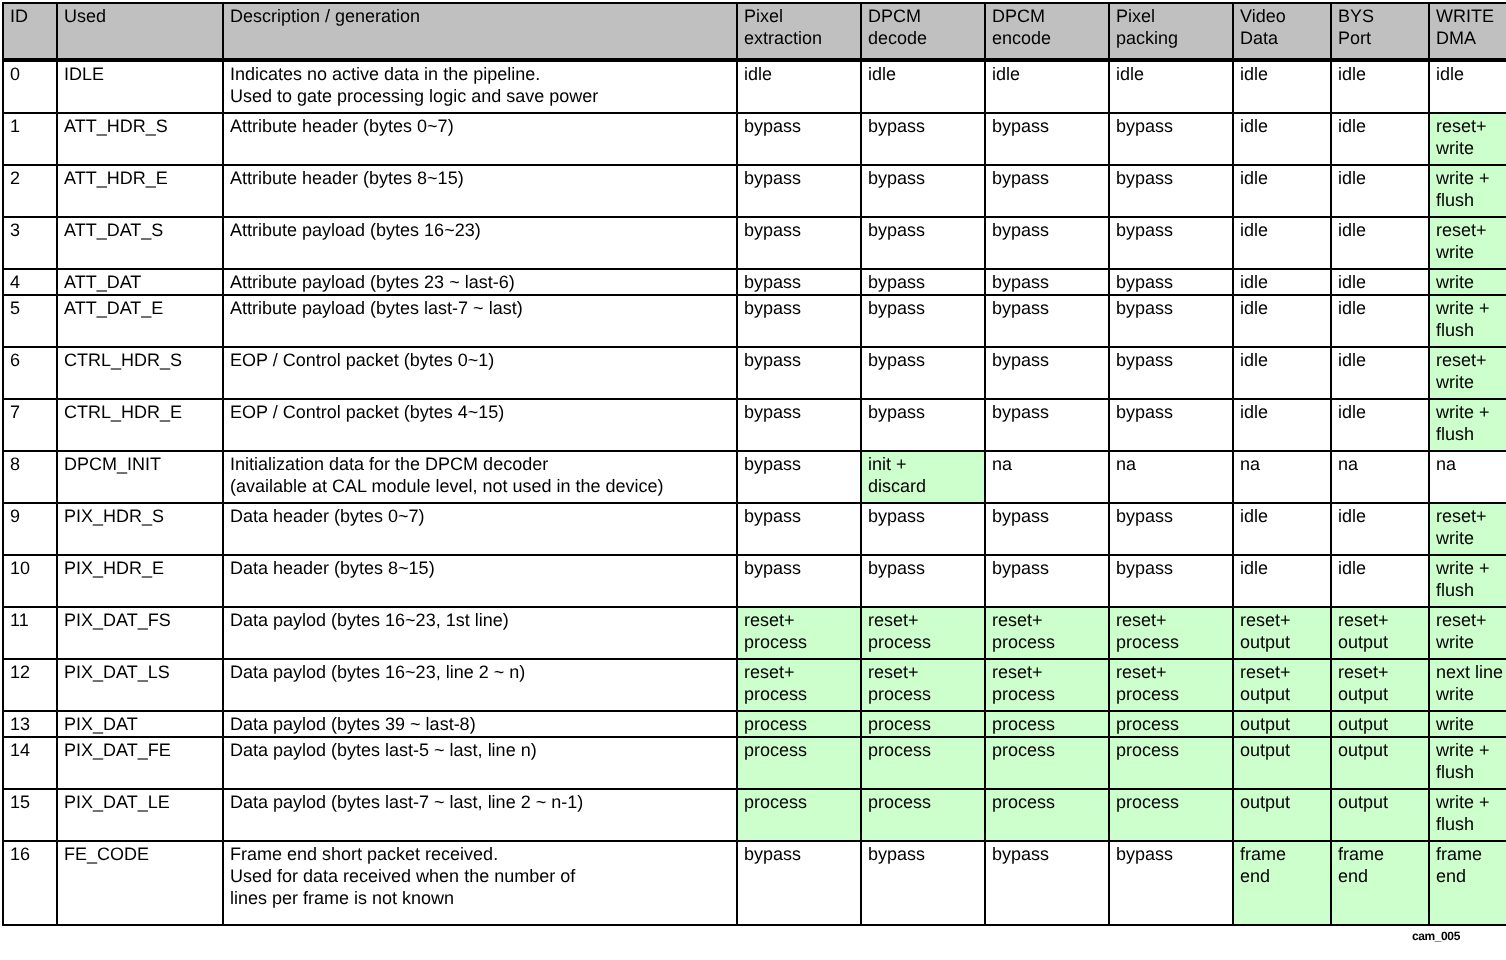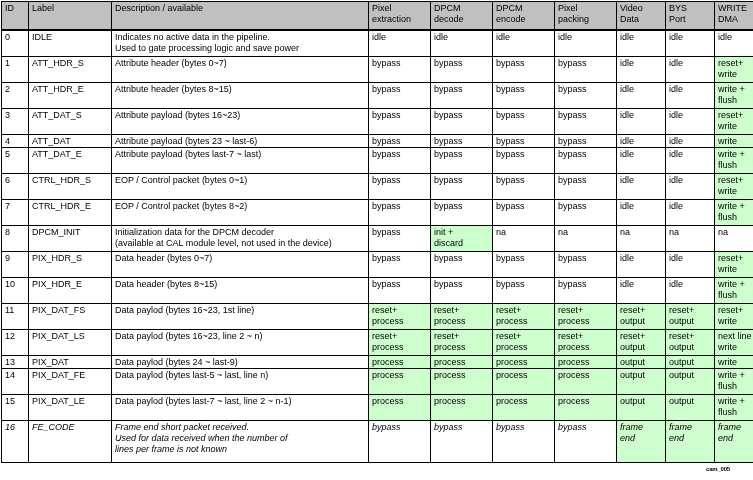--- a/index.html
+++ b/index.html
@@ -40,42 +40,42 @@
   }
   .col-id    { width: 20px;  text-align: left; }
   .col-label { width: 76px; }
   .col-desc  { width: 250px; }
   .col-pipe  { width: 55px; }
   .col-port  { width: 42px; }
   .col-dma   { width: 52px; }
   .green { background: #ccffcc; }
   tr.r-tall td { height: 24px; }
   tr.r-short td { height: 11px; }
-  tr.r-xtall td { height: 40px; font-style: italic; }
+  tr.r-xtall td { height: 40px; }
   tr.sep-top td { border-top: 2px solid #000000; }
   .footer-tag {
     position: absolute;
     left: 706px;
     top: 466px;
     font-size: 6px;
     font-family: "Liberation Sans", sans-serif;
     font-weight: bold;
     letter-spacing: -0.2px;
     color: #000000;
   }
 </style>
 </head>
 <body>
 
 <table id="state-table">
   <thead>
     <tr>
       <th class="col-id">ID</th>
-      <th class="col-label">Label</th>
-      <th class="col-desc">Description / available</th>
+      <th class="col-label">Used</th>
+      <th class="col-desc">Description / generation</th>
       <th class="col-pipe">Pixel
 extraction</th>
       <th class="col-pipe">DPCM
 decode</th>
       <th class="col-pipe">DPCM
 encode</th>
       <th class="col-pipe">Pixel
 packing</th>
       <th class="col-port">Video
 Data</th>
@@ -172,21 +172,21 @@
         <td class="col-pipe">bypass</td>
         <td class="col-pipe">bypass</td>
         <td class="col-port">idle</td>
         <td class="col-port">idle</td>
         <td class="col-dma green">reset+
 write</td>
       </tr>
       <tr class="r-tall sep-top">
         <td class="col-id">7</td>
         <td class="col-label">CTRL_HDR_E</td>
-        <td class="col-desc">EOP / Control packet (bytes 8~2)</td>
+        <td class="col-desc">EOP / Control packet (bytes 4~15)</td>
         <td class="col-pipe">bypass</td>
         <td class="col-pipe">bypass</td>
         <td class="col-pipe">bypass</td>
         <td class="col-pipe">bypass</td>
         <td class="col-port">idle</td>
         <td class="col-port">idle</td>
         <td class="col-dma green">write +
 flush</td>
       </tr>
       <tr class="r-tall">
@@ -263,21 +263,21 @@
         <td class="col-port green">reset+
 output</td>
         <td class="col-port green">reset+
 output</td>
         <td class="col-dma green">next line +
 write</td>
       </tr>
       <tr class="r-short sep-top">
         <td class="col-id">13</td>
         <td class="col-label">PIX_DAT</td>
-        <td class="col-desc">Data paylod (bytes 24 ~ last-9)</td>
+        <td class="col-desc">Data paylod (bytes 39 ~ last-8)</td>
         <td class="col-pipe green">process</td>
         <td class="col-pipe green">process</td>
         <td class="col-pipe green">process</td>
         <td class="col-pipe green">process</td>
         <td class="col-port green">output</td>
         <td class="col-port green">output</td>
         <td class="col-dma green">write</td>
       </tr>
       <tr class="r-tall">
         <td class="col-id">14</td>

